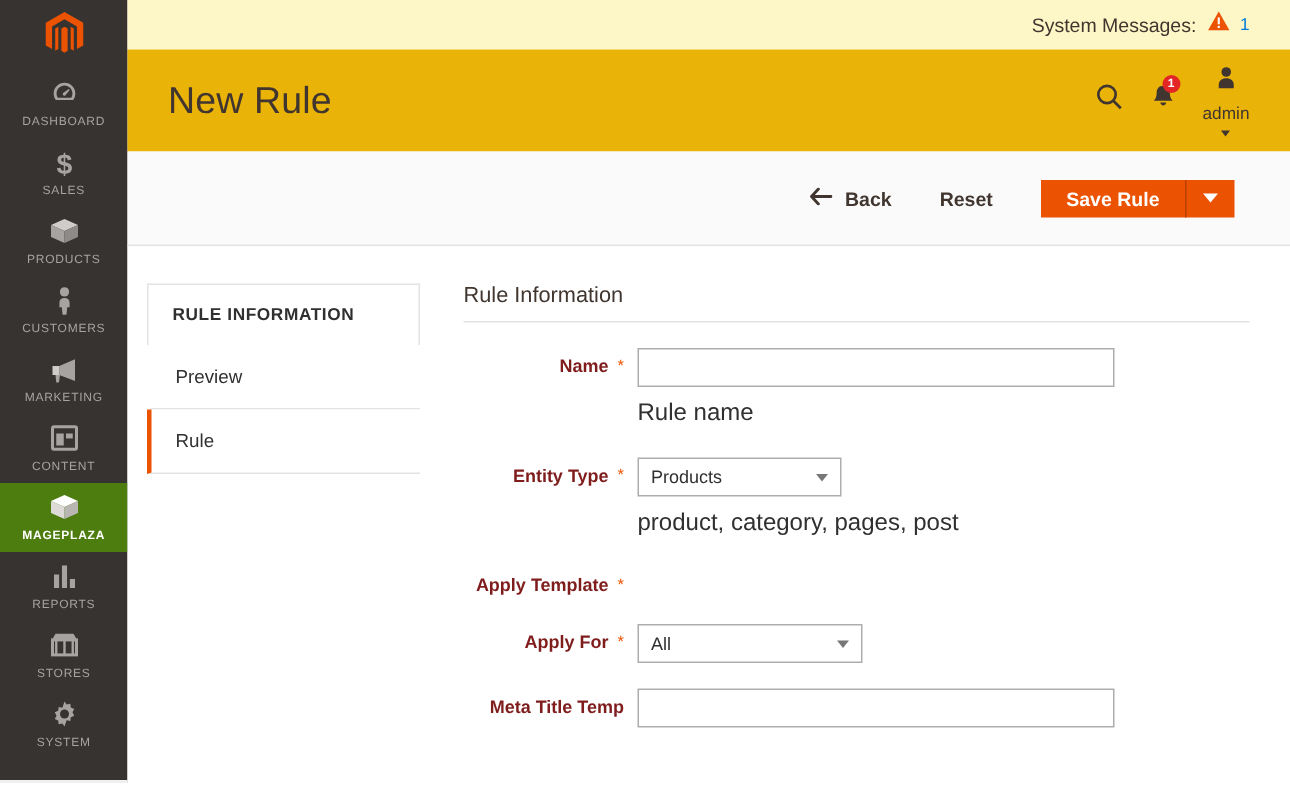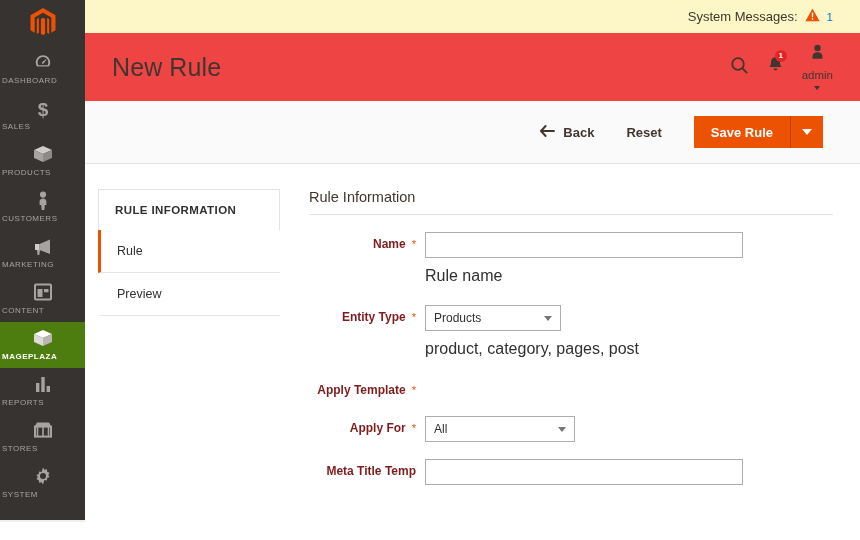--- a/index.html
+++ b/index.html
@@ -34,21 +34,21 @@
   .logo-wrap {
     height: 46px;
     display: flex;
     align-items: center;
     justify-content: center;
   }
   .menu-item {
     display: block;
     width: 100%;
     padding: 6px 2px 7px;
-    text-align: left;
+    text-align: center;
     cursor: pointer;
     box-sizing: border-box;
   }
   .menu-item .mi-icon {
     display: block;
     height: 22px;
     line-height: 22px;
     margin-bottom: 2px;
   }
   .menu-item .mi-label {
@@ -95,21 +95,21 @@
   
   .page-header {
     position: absolute;
     left: 85px; top: 33px;
     width: 775px;
     height: 68px;
     box-sizing: border-box;
     padding: 0 27px;
     display: flex;
     align-items: center;
-    background: #ef4444;
+    background: #eab308;
   }
   .page-title {
     font-size: 25px;
     font-weight: normal;
     color: #41362f;
     margin: 0;
     flex: 1;
     letter-spacing: 0.1px;
   }
   .header-tools {
@@ -183,21 +183,21 @@
   .btn-reset {
     font-size: 13px;
     font-weight: bold;
     color: #41362f;
     cursor: pointer;
     margin-right: 32px;
   }
   .save-split {
     display: flex;
     align-items: stretch;
-    height: 32px;
+    height: 25px;
   }
   .btn-save {
     background: #eb5202;
     color: #ffffff;
     font-size: 13px;
     font-weight: bold;
     border: 0;
     padding: 0 17px;
     cursor: pointer;
     font-family: "Liberation Sans", sans-serif;
@@ -546,25 +546,25 @@
       <button class="btn-save-toggle">
         <span class="tri"></span>
       </button>
     </div>
   </div>
 
   <div class="content-wrap">
 
     <div class="tabs-col">
       <div class="tabs-title">RULE INFORMATION</div>
+      <div class="tab-item">
+        <span>Preview</span>
+      </div>
       <div class="tab-item active">
         <span>Rule</span>
-      </div>
-      <div class="tab-item">
-        <span>Preview</span>
       </div>
     </div>
 
     <div class="form-col">
       <div class="fieldset-legend">Rule Information</div>
 
       <div class="field-row">
         <div class="field-label-cell">
           <span class="field-label">Name</span>
           <span class="req-star">*</span>

